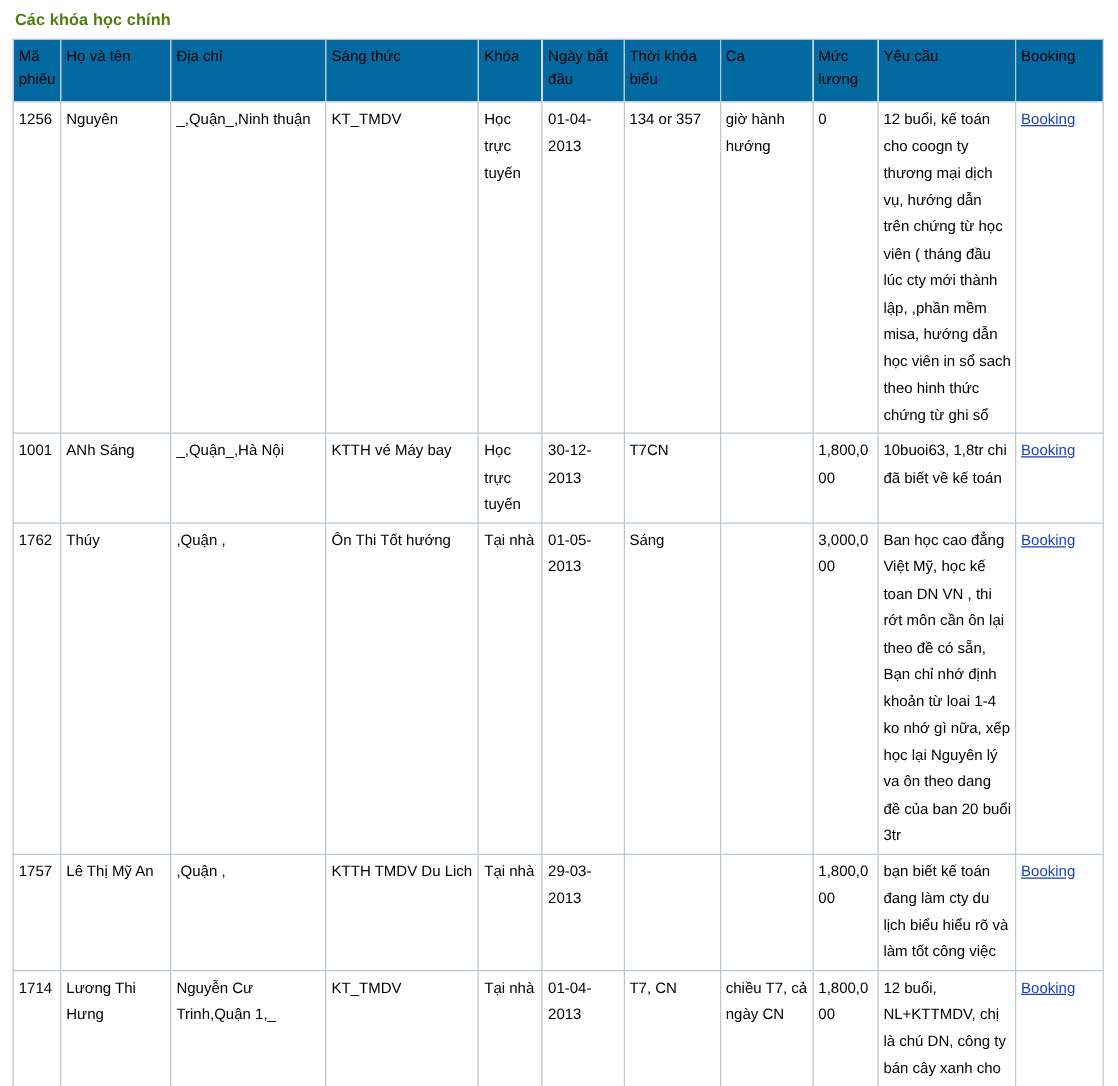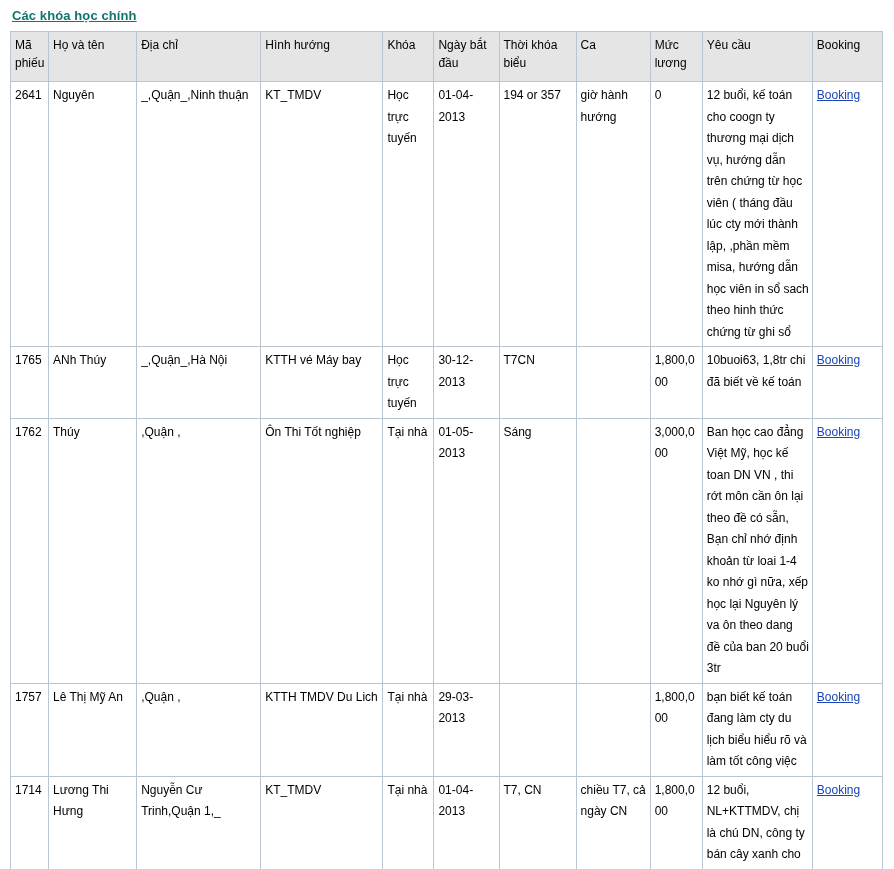--- a/index.html
+++ b/index.html
@@ -14,47 +14,46 @@
     font-size: 12px;
     color: #000000;
     overflow: hidden;
   }
   .page {
     padding: 6px 8px 0 10px;
     box-sizing: border-box;
     width: 894px;
   }
   .page-title {
-    color: #0f766e;
+    color: #4d7c0f;
     font-size: 13px;
     font-weight: bold;
     margin: 2px 0 8px 2px;
     letter-spacing: 0.1px;
-    text-decoration: underline;
   }
   table.courses {
     border-collapse: collapse;
     table-layout: fixed;
     width: 873px;
     border: 1px solid #a9b8c8;
   }
   table.courses th,
   table.courses td {
     border: 1px solid #b9c6d2;
     vertical-align: top;
     padding: 3px 3px 3px 4px;
     font-size: 12px;
     line-height: 21.5px;
     font-weight: normal;
     text-align: left;
     overflow: hidden;
     word-wrap: break-word;
   }
   table.courses thead th {
-    background: #e5e5e5;
+    background: #0369a1;
     height: 42px;
     line-height: 18px;
     padding-top: 4px;
   }
   .col-ma      { width: 38px; }
   .col-hoten   { width: 88px; }
   .col-diachi  { width: 124px; }
   .col-hinhthuc{ width: 122px; }
   .col-khoa    { width: 51px; }
   .col-ngay    { width: 65px; }
@@ -90,66 +89,66 @@
       <col class="col-ca">
       <col class="col-muc">
       <col class="col-yeucau">
       <col class="col-booking">
     </colgroup>
     <thead>
       <tr>
         <th>Mã phiếu</th>
         <th>Họ và tên</th>
         <th>Địa chỉ</th>
-        <th>Hình hướng</th>
+        <th>Sáng thức</th>
         <th>Khóa</th>
         <th>Ngày bắt đầu</th>
         <th>Thời khóa biểu</th>
         <th>Ca</th>
         <th>Mức lương</th>
         <th>Yêu cầu</th>
         <th>Booking</th>
       </tr>
     </thead>
     <tbody>
       <tr>
-        <td>2641</td>
+        <td>1256</td>
         <td>Nguyên</td>
         <td>_,Quận_,Ninh thuận</td>
         <td>KT_TMDV</td>
         <td>Học trực tuyến</td>
         <td>01-04-2013</td>
-        <td>194 or 357</td>
+        <td>134 or 357</td>
         <td>giờ hành hướng</td>
         <td>0</td>
         <td class="yeucau">12 buổi, kế toán cho coogn ty thương mại dịch vụ, hướng dẫn trên chứng từ học viên ( tháng đầu lúc cty mới thành lập, ,phần mềm misa, hướng dẫn học viên in sổ sach theo hinh thức chứng từ ghi sổ</td>
         <td>
           <span class="booking-link">Booking</span>
         </td>
       </tr>
       <tr>
-        <td>1765</td>
-        <td>ANh Thúy</td>
+        <td>1001</td>
+        <td>ANh Sáng</td>
         <td>_,Quận_,Hà Nội</td>
         <td>KTTH vé Máy bay</td>
         <td>Học trực tuyến</td>
         <td>30-12-2013</td>
         <td>T7CN</td>
         <td></td>
         <td>1,800,000</td>
         <td class="yeucau">10buoi63, 1,8tr chi đã biết về kế toán</td>
         <td>
           <span class="booking-link">Booking</span>
         </td>
       </tr>
       <tr>
         <td>1762</td>
         <td>Thúy</td>
         <td>,Quận ,</td>
-        <td>Ôn Thi Tốt nghiệp</td>
+        <td>Ôn Thi Tốt hướng</td>
         <td>Tại nhà</td>
         <td>01-05-2013</td>
         <td>Sáng</td>
         <td></td>
         <td>3,000,000</td>
         <td class="yeucau">Ban học cao đẳng Việt Mỹ, học kế toan DN VN , thi rớt môn cần ôn lại theo đề có sẵn, Bạn chỉ nhớ định khoản từ loai 1-4 ko nhớ gì nữa, xếp học lại Nguyên lý va ôn theo dang đề của ban 20 buổi 3tr</td>
         <td>
           <span class="booking-link">Booking</span>
         </td>
       </tr>

